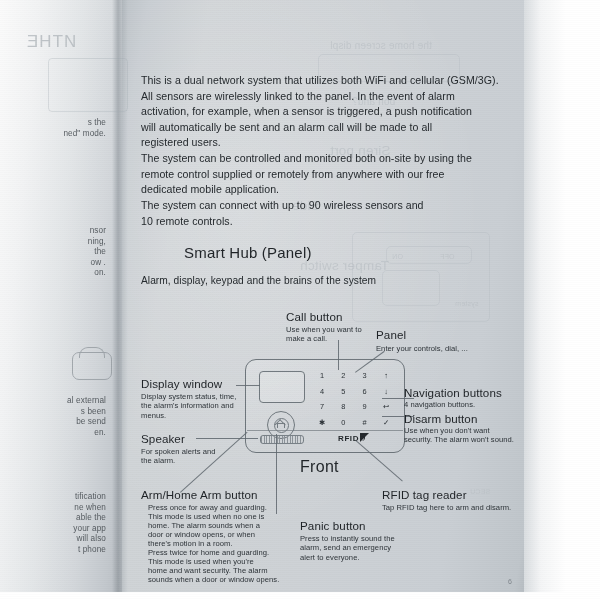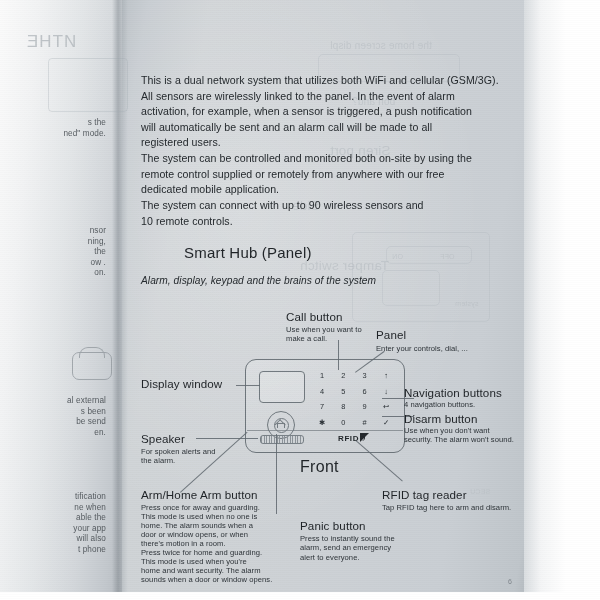--- a/index.html
+++ b/index.html
@@ -226,21 +226,21 @@
 activation, for example, when a sensor is triggered, a push notification
 will automatically be sent and an alarm call will be made to all
 registered users.</div>
   <div class="body-p" style="left:141px;top:151px;width:360px;">The system can be controlled and monitored both on-site by using the
 remote control supplied or remotely from anywhere with our free
 dedicated mobile application.</div>
   <div class="body-p" style="left:141px;top:198px;width:360px;">The system can connect with up to 90 wireless sensors and
 10 remote controls.</div>
 
   <div class="h2" style="left:141px;top:244px;">Smart Hub (Panel)</div>
-  <div class="sub" style="left:141px;top:275px;font-style:italic;">Alarm, display, keypad and the brains of the system</div>
+  <div class="sub" style="left:141px;top:275px;">Alarm, display, keypad and the brains of the system</div>
 
   <div class="device">
     <div class="dev-screen"></div>
     <div class="dev-home">
         <i></i>
       </div>
     <div class="dev-sep"></div>
     <div class="dev-speaker"></div>
     <div class="dev-rfid">
       <span class="rf-txt">RFID</span>
@@ -295,34 +295,37 @@
   <div class="lead-d" style="left:356px;top:440px;width:62px;transform:rotate(41deg);"></div>
 
   <div class="co-title" style="left:286px;top:310px;">Call button</div>
   <div class="co-body" style="left:286px;top:325px;">Use when you want to
 make a call.</div>
 
   <div class="co-title" style="left:376px;top:328px;">Panel</div>
   <div class="co-body" style="left:376px;top:344px;">Enter your controls, dial, ...</div>
 
   <div class="co-title" style="left:141px;top:377px;">Display window</div>
+  <div class="co-body" style="left:141px;top:392px;">Display system status, time,
+the alarm's information and
+menus.</div>
 
   <div class="co-title" style="left:404px;top:386px;">Navigation buttons</div>
   <div class="co-body" style="left:404px;top:400px;">4 navigation buttons.</div>
 
   <div class="co-title" style="left:404px;top:412px;">Disarm button</div>
   <div class="co-body" style="left:404px;top:426px;">Use when you don't want
 security. The alarm won't sound.</div>
 
   <div class="co-title" style="left:141px;top:432px;">Speaker</div>
   <div class="co-body" style="left:141px;top:447px;">For spoken alerts and
 the alarm.</div>
 
   <div class="co-title" style="left:141px;top:488px;">Arm/Home Arm button</div>
-  <div class="co-body tight" style="left:141px;top:503px;">Press once for away and guarding.
+  <div class="co-body tight" style="left:148px;top:503px;">Press once for away and guarding.
 This mode is used  when no one is
 home. The alarm sounds when a
 door or window opens, or when
 there's motion in a room.
 Press twice for home and guarding.
 This mode is used when you're
 home and want security. The alarm
 sounds when a door or window opens.</div>
 
   <div class="co-title" style="left:300px;top:519px;">Panic button</div>

